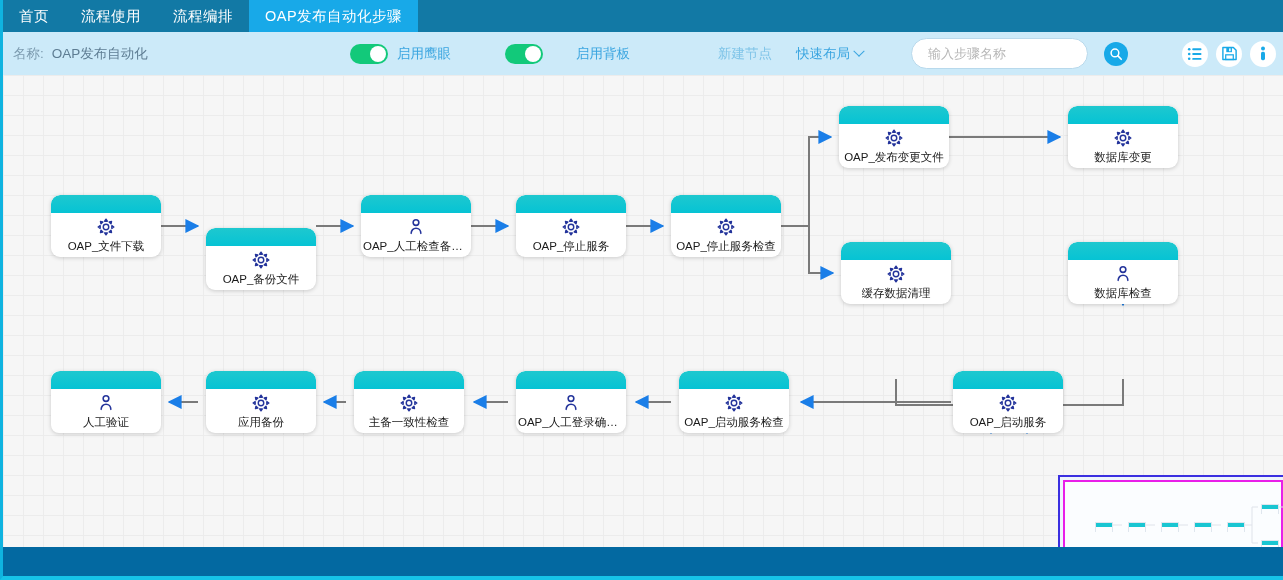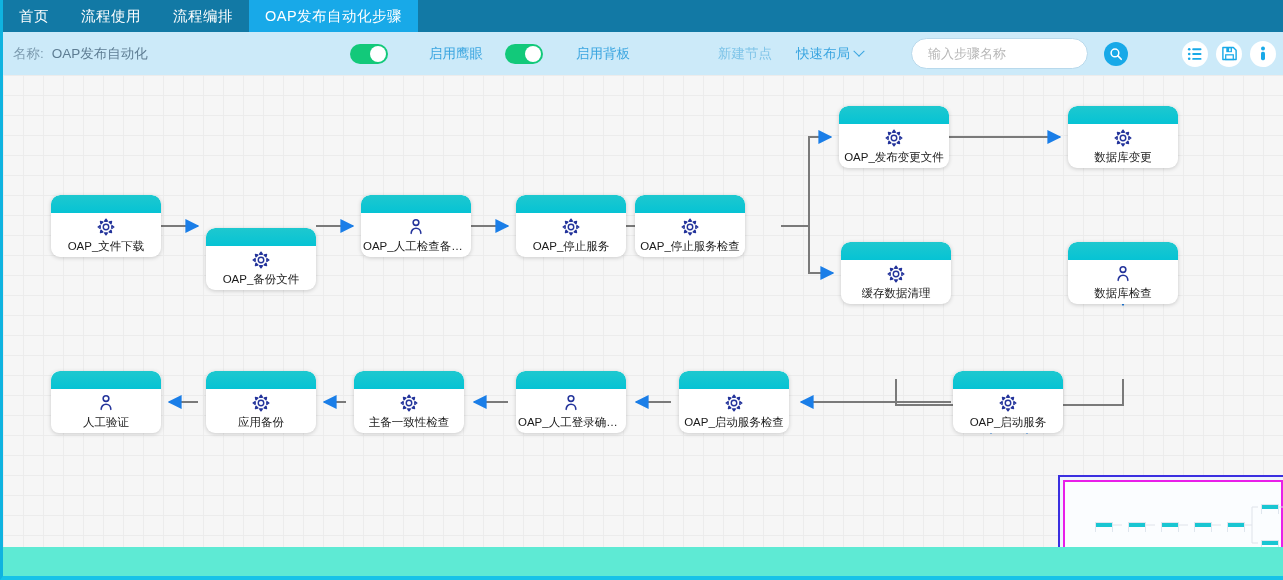--- a/index.html
+++ b/index.html
@@ -7,21 +7,21 @@
     width: 1283px; height: 580px;
     font-family: "Liberation Sans", "DejaVu Sans", sans-serif;
     overflow: hidden;
     background: #ffffff;
   }
   #app {
     position: relative;
     width: 1283px; height: 580px;
     border-left: 3px solid #0fb3e0;
     border-bottom: 4px solid #16c3e8;
-    background: #5eead4;
+    background: #0369a1;
   }
 
   
   .tabbar {
     position: absolute; left: 0; top: 0;
     width: 1283px; height: 32px;
     background: #1279a5;
     display: flex; align-items: stretch;
   }
   .tab {
@@ -183,21 +183,21 @@
     <div class="tab active">
       <span>OAP发布自动化步骤</span>
     </div>
   </div>
 
   <div class="toolbar">
 
     <span class="tb-name-label">名称:</span>
     <span class="tb-name-value">OAP发布自动化</span>
 
-    <div class="switch-group" style="position:absolute; left:347px;gap:32px;">
+    <div class="switch-group" style="position:absolute; left:347px;">
       <div class="switch">
           <div class="knob"></div>
         </div>
       <span class="switch-label">启用鹰眼</span>
     </div>
 
     <div class="switch-group" style="position:absolute; left:502px;gap:24px;">
       <div class="switch">
           <div class="knob"></div>
         </div>
@@ -332,21 +332,21 @@
               <svg width="20" height="20" viewBox="0 0 24 24">
                 <g fill="none" stroke="#24349b" stroke-width="1.7" stroke-linejoin="round">
                   <circle cx="12" cy="12" r="3.3"></circle>
                   <path d="M12 2.6 l1.6 2.4 h-3.2 z M12 21.4 l-1.6 -2.4 h3.2 z M21.4 12 l-2.4 1.6 v-3.2 z M2.6 12 l2.4 -1.6 v3.2 z M18.6 5.4 l-0.6 2.8 l-2.2 -2.2 z M5.4 18.6 l0.6 -2.8 l2.2 2.2 z M18.6 18.6 l-2.8 -0.6 l2.2 -2.2 z M5.4 5.4 l2.8 0.6 l-2.2 2.2 z"></path>
                 </g>
               </svg>
             </span>
             <span class="caption">OAP_停止服务</span>
           </div>
         </div>
-        <div class="node" style="left: 632px; top: 120px;">
+        <div class="node" style="left: 668px; top: 120px;">
           <div class="bar"></div>
           <div class="body">
             <span class="glyph">
               <svg width="20" height="20" viewBox="0 0 24 24">
                 <g fill="none" stroke="#24349b" stroke-width="1.7" stroke-linejoin="round">
                   <circle cx="12" cy="12" r="3.3"></circle>
                   <path d="M12 2.6 l1.6 2.4 h-3.2 z M12 21.4 l-1.6 -2.4 h3.2 z M21.4 12 l-2.4 1.6 v-3.2 z M2.6 12 l2.4 -1.6 v3.2 z M18.6 5.4 l-0.6 2.8 l-2.2 -2.2 z M5.4 18.6 l0.6 -2.8 l2.2 2.2 z M18.6 18.6 l-2.8 -0.6 l2.2 -2.2 z M5.4 5.4 l2.8 0.6 l-2.2 2.2 z"></path>
                 </g>
               </svg>
             </span>

